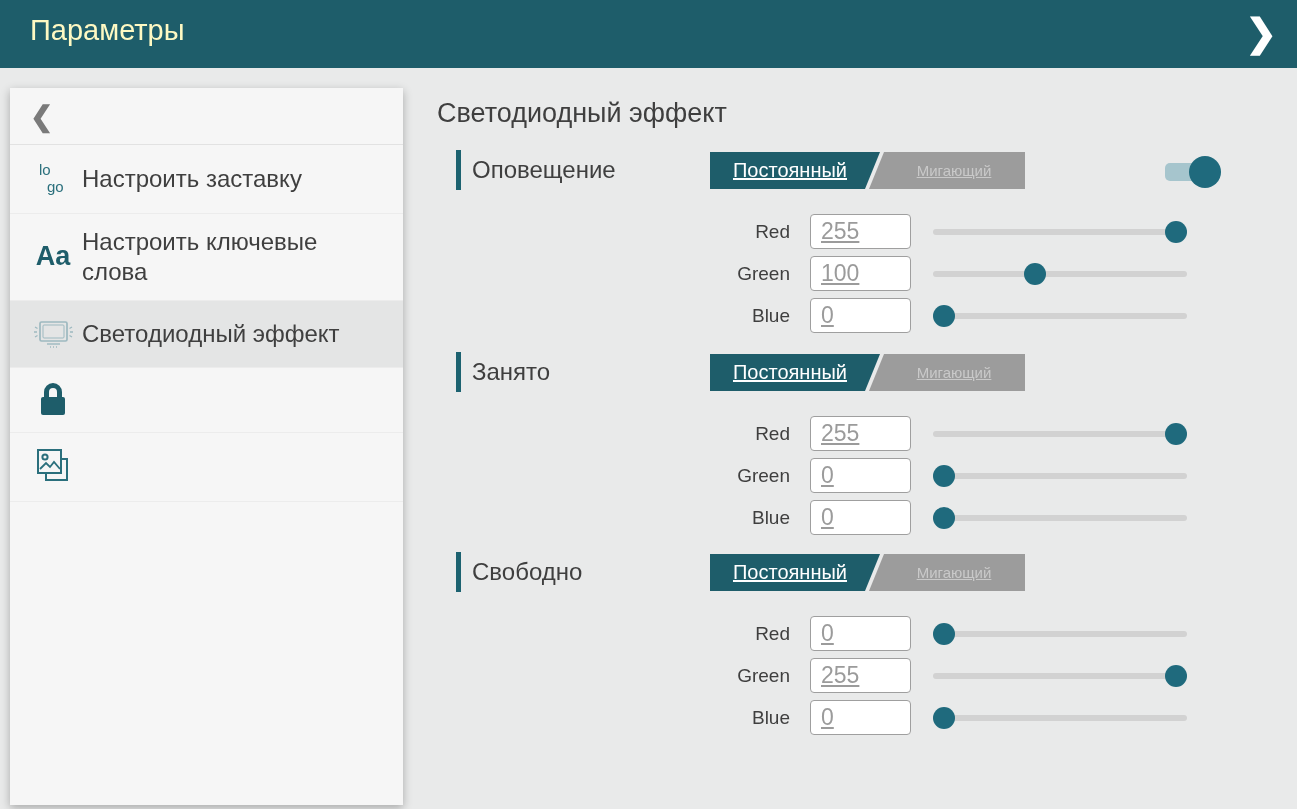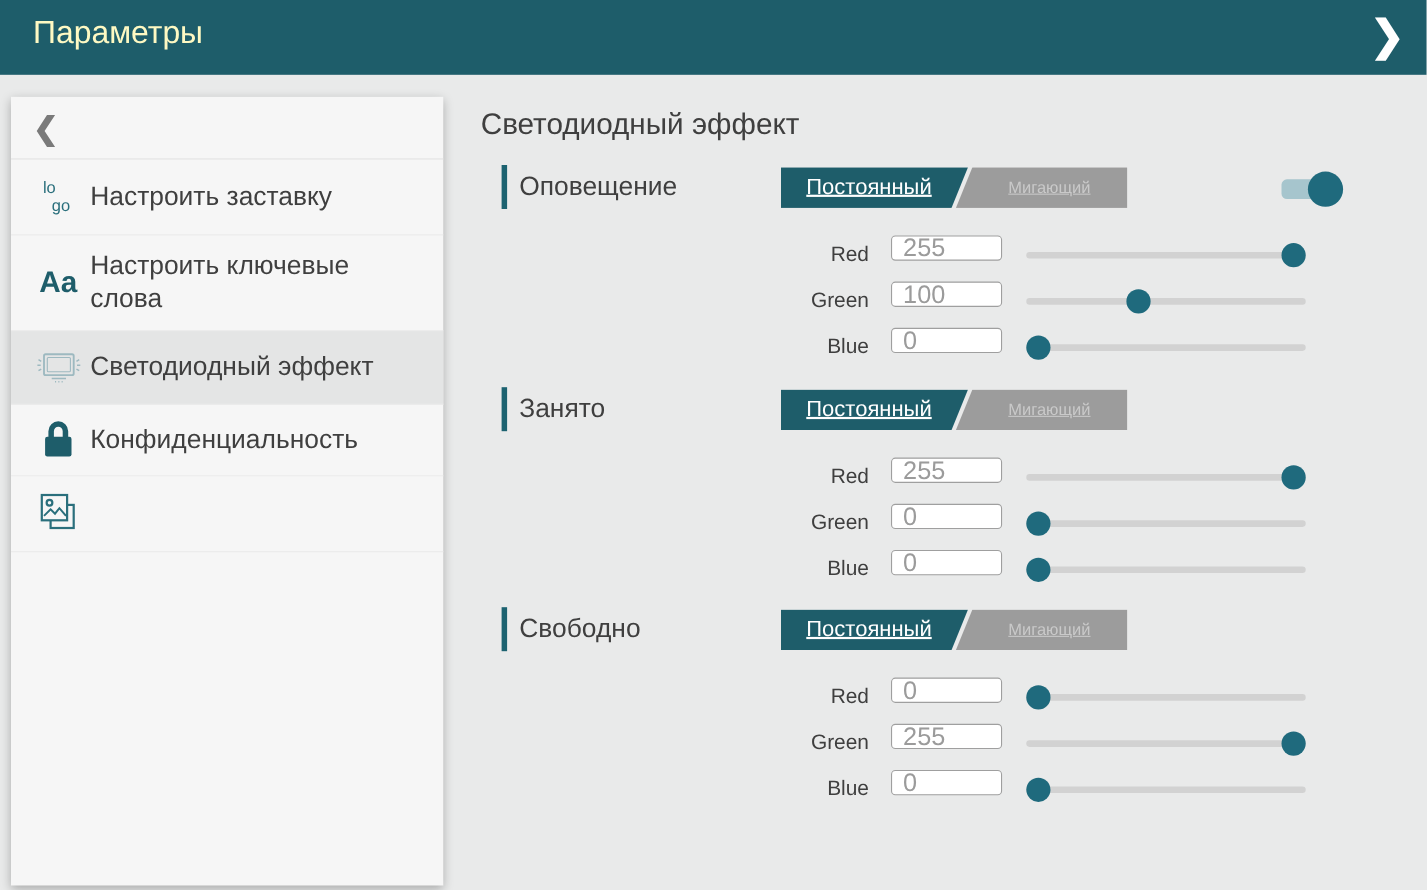--- a/index.html
+++ b/index.html
@@ -41,23 +41,23 @@
   .mode-right{position:absolute;left:159px;top:0;right:0;height:37px;background:var(--btn-gray);
     color:var(--btn-gray-text);font-size:15px;line-height:37px;text-align:center;padding-left:14px;cursor:pointer;
     clip-path:polygon(15px 0,100% 0,100% 100%,0 100%);text-decoration:underline;}
   .switch{position:absolute;left:728px;top:5px;width:62px;height:34px;cursor:pointer;}
   .switch-track{position:absolute;left:0;top:8px;width:48px;height:18px;border-radius:5px;background:var(--track-light);}
   .switch-knob{position:absolute;left:24px;top:1px;width:32px;height:32px;border-radius:50%;background:var(--accent-bright);}
   .rgb-row{position:absolute;left:0;right:0;height:35px;}
   .row-r{top:64px}.row-g{top:106px}.row-b{top:148px}
   .ch-label{position:absolute;left:0;top:0;width:353px;text-align:right;font-size:19px;
     color:var(--text-dark);line-height:35px;}
-  .ch-input{position:absolute;left:373px;top:0;width:101px;height:23px;border:1px solid #9f9f9f;
+  .ch-input{position:absolute;left:373px;top:0;width:101px;height:35px;border:1px solid #9f9f9f;
     border-radius:4px;background:#fff;color:var(--input-text);font-size:23px;padding:0 10px;
-    font-family:"Liberation Sans",sans-serif;outline:none;}
+    font-family:"Liberation Sans",sans-serif;outline:none;text-decoration:underline;}
   .slider{position:absolute;left:496px;top:0;width:254px;height:35px;cursor:pointer;}
   .slider-track{position:absolute;left:0;top:15px;width:254px;height:6px;border-radius:3px;background:var(--slider-track);}
   .slider-thumb{position:absolute;top:7px;width:22px;height:22px;border-radius:50%;background:var(--accent-bright);cursor:grab;}
 </style>
 </head>
 <body>
 
 <div class="header">
   <div class="header-title">Параметры</div>
   <div class="header-chevron">❯</div>
@@ -99,21 +99,20 @@
     <span class="side-label">Светодиодный эффект</span>
   </div>
 
   <div class="side-item">
     <span class="side-icon">
       <svg width="32" height="38" viewBox="0 0 32 38">
         <path d="M9.5 17 v-6 a6.5 6.5 0 0 1 13 0 v6" fill="none" stroke="#1e5d6a" stroke-width="5"></path>
         <rect x="4" y="16" width="24" height="18" rx="2" fill="#1e5d6a"></rect>
       </svg>
     </span>
-    <span class="side-label">Конфиденциальность</span>
   </div>
 
   <div class="side-item">
     <span class="side-icon">
       <svg width="42" height="42" viewBox="0 0 42 42" fill="none" stroke="#2a6f7c" stroke-width="2">
         <rect x="14" y="13" width="21" height="21"></rect>
         <rect x="6" y="4" width="23" height="23" fill="#f6f6f6"></rect>
         <circle cx="13" cy="11" r="2.6"></circle>
         <path d="M8 23 l6 -6 4 4 4 -5 6 7" stroke-width="1.8"></path>
       </svg>

